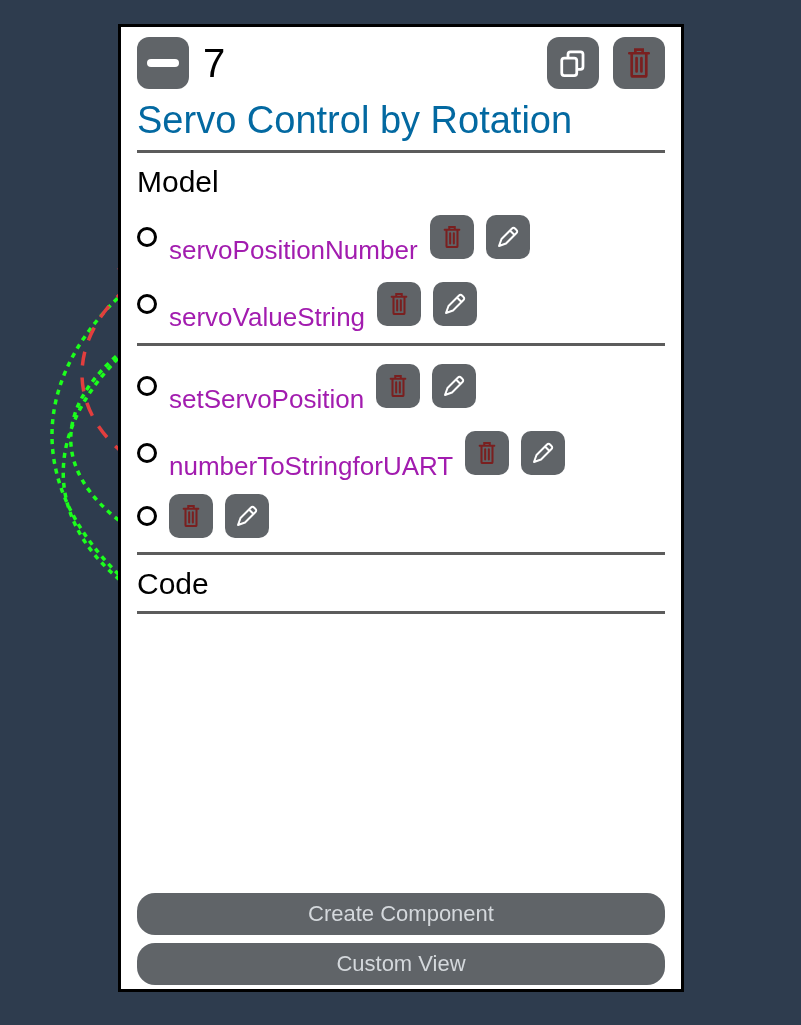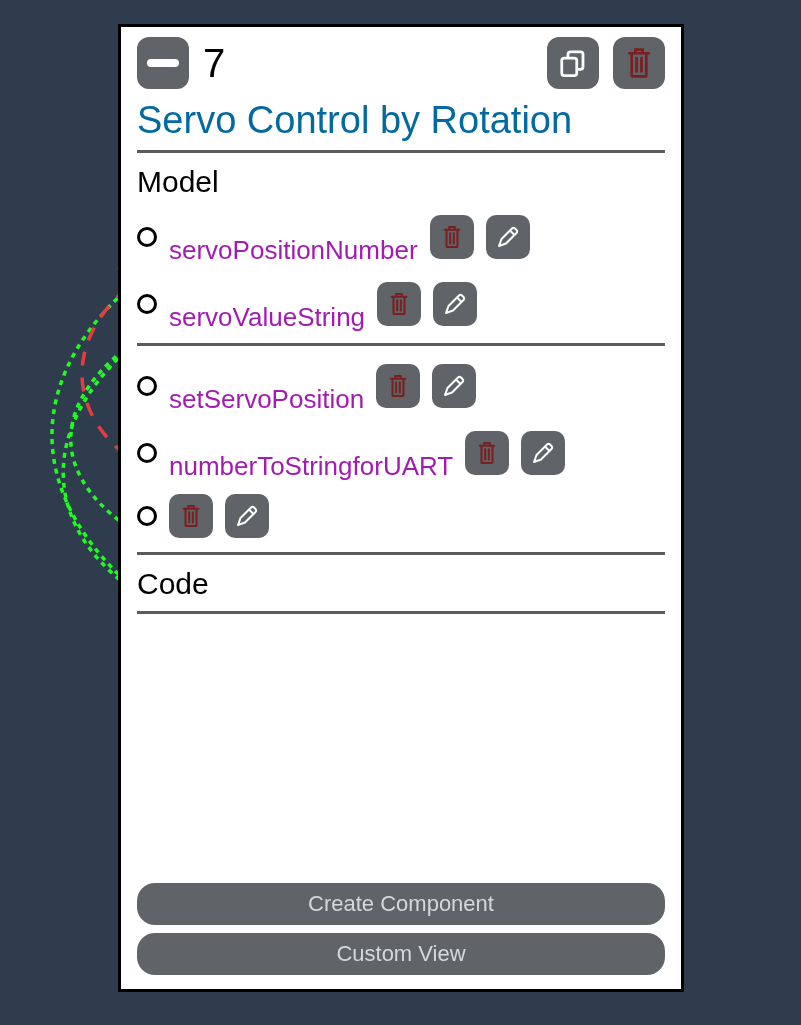--- a/index.html
+++ b/index.html
@@ -80,21 +80,21 @@
     flex-shrink: 0;
   }
   .row-label {
     font-size: 26px;
     color: #a21caf;
     white-space: nowrap;
     margin-top: 28px;
   }
   .footer {
     position: absolute;
-    bottom: 14px;
+    bottom: 4px;
     left: 16px;
     right: 16px;
     display: flex;
     flex-direction: column;
     gap: 8px;
   }
   .footer-btn {
     background: #606468;
     color: #d4d8dc;
     font-size: 22px;

